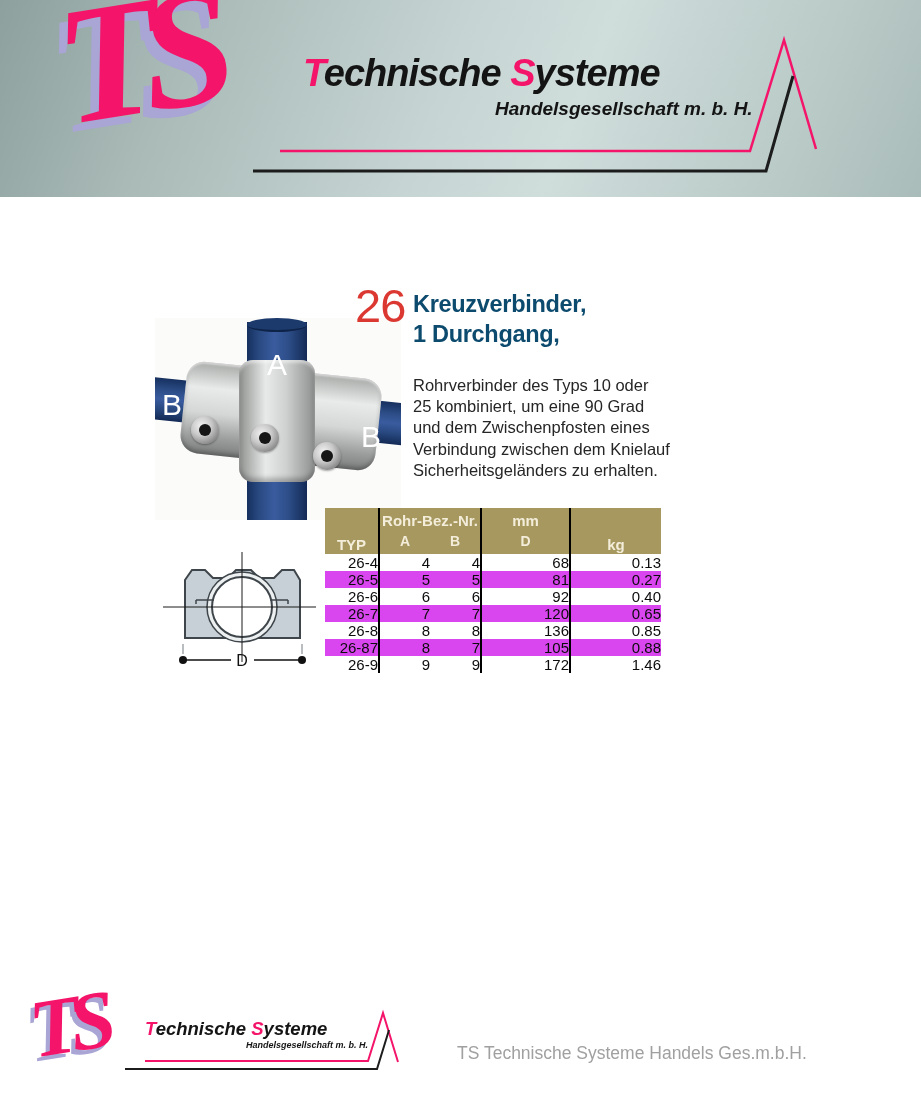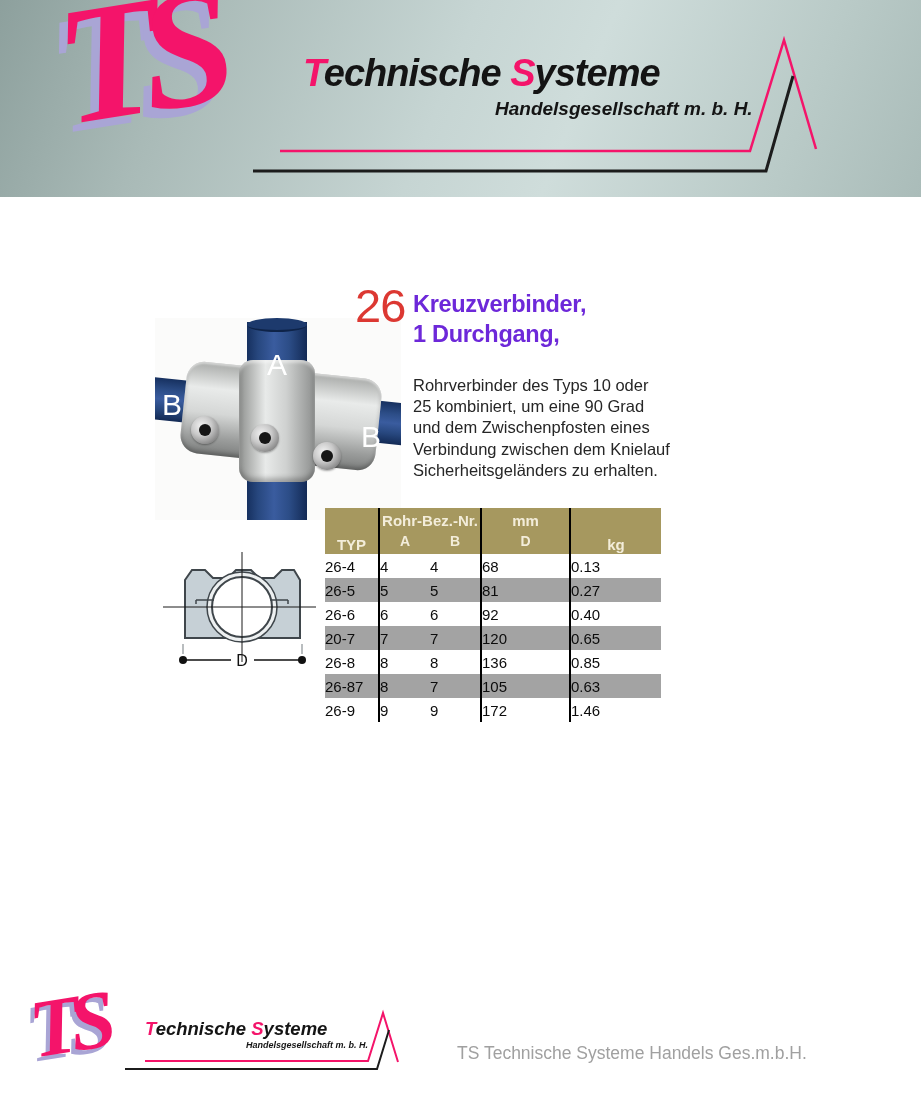--- a/index.html
+++ b/index.html
@@ -78,21 +78,21 @@
   .lbl-b-left{left:7px;top:72px;}
   .lbl-b-right{left:206px;top:104px;}
 
   
   .prod-no{
     position:absolute;left:355px;top:282px;
     font-size:47px;color:#dc3832;line-height:1;letter-spacing:-1px;
   }
   .prod-title{
     position:absolute;left:413px;top:289px;
-    font-size:23.5px;font-weight:bold;color:#6d28d9;line-height:30px;letter-spacing:-0.3px;
+    font-size:23.5px;font-weight:bold;color:#0c4a6e;line-height:30px;letter-spacing:-0.3px;
   }
   .prod-desc{
     position:absolute;left:413px;top:375px;
     font-size:16.5px;color:#262626;line-height:21.2px;
   }
 
   
   .drawing{position:absolute;left:158px;top:540px;width:160px;height:140px;}
 
   
@@ -106,23 +106,23 @@
   .spec-table col.c4{width:89px;}
   .spec-table col.c5{width:91px;}
   .spec-table th{
     background:#a6985f;color:#f3edda;font-weight:bold;font-size:15px;
     text-align:center;padding:0;
   }
   .spec-table tr.h1 th{height:24px;vertical-align:bottom;padding-bottom:1px;}
   .spec-table tr.h1 th.span2{vertical-align:middle;}
   .spec-table tr.h2 th{height:21px;font-size:14px;vertical-align:top;}
   .spec-table td{
-    height:24px;text-align:left;font-size:15px;color:#0c0c0c;padding:0;
-  }
-  .spec-table tr.alt td{background:#a3a3a3;}
+    height:17px;text-align:right;font-size:15px;color:#0c0c0c;padding:0;
+  }
+  .spec-table tr.alt td{background:#d946ef;}
   .sep{border-left:2px solid #000000;}
 
   
   .ts-small{
     position:absolute;left:30px;top:984px;
     font-family:"Liberation Serif",serif;font-weight:bold;font-style:italic;
     font-size:82px;line-height:1;letter-spacing:-10px;
     color:#f4146a;transform:rotate(-9deg);
     text-shadow:-5px 4px 0 #a9a5d5;
   }
@@ -239,39 +239,39 @@
       <td class="sep">0.27</td>
     </tr>
     <tr>
       <td>26-6</td>
       <td class="sep">6</td>
       <td>6</td>
       <td class="sep">92</td>
       <td class="sep">0.40</td>
     </tr>
     <tr class="alt">
-      <td>20-7</td>
+      <td>26-7</td>
       <td class="sep">7</td>
       <td>7</td>
       <td class="sep">120</td>
       <td class="sep">0.65</td>
     </tr>
     <tr>
       <td>26-8</td>
       <td class="sep">8</td>
       <td>8</td>
       <td class="sep">136</td>
       <td class="sep">0.85</td>
     </tr>
     <tr class="alt">
       <td>26-87</td>
       <td class="sep">8</td>
       <td>7</td>
       <td class="sep">105</td>
-      <td class="sep">0.63</td>
+      <td class="sep">0.88</td>
     </tr>
     <tr>
       <td>26-9</td>
       <td class="sep">9</td>
       <td>9</td>
       <td class="sep">172</td>
       <td class="sep">1.46</td>
     </tr>
   </tbody>
     </table>

